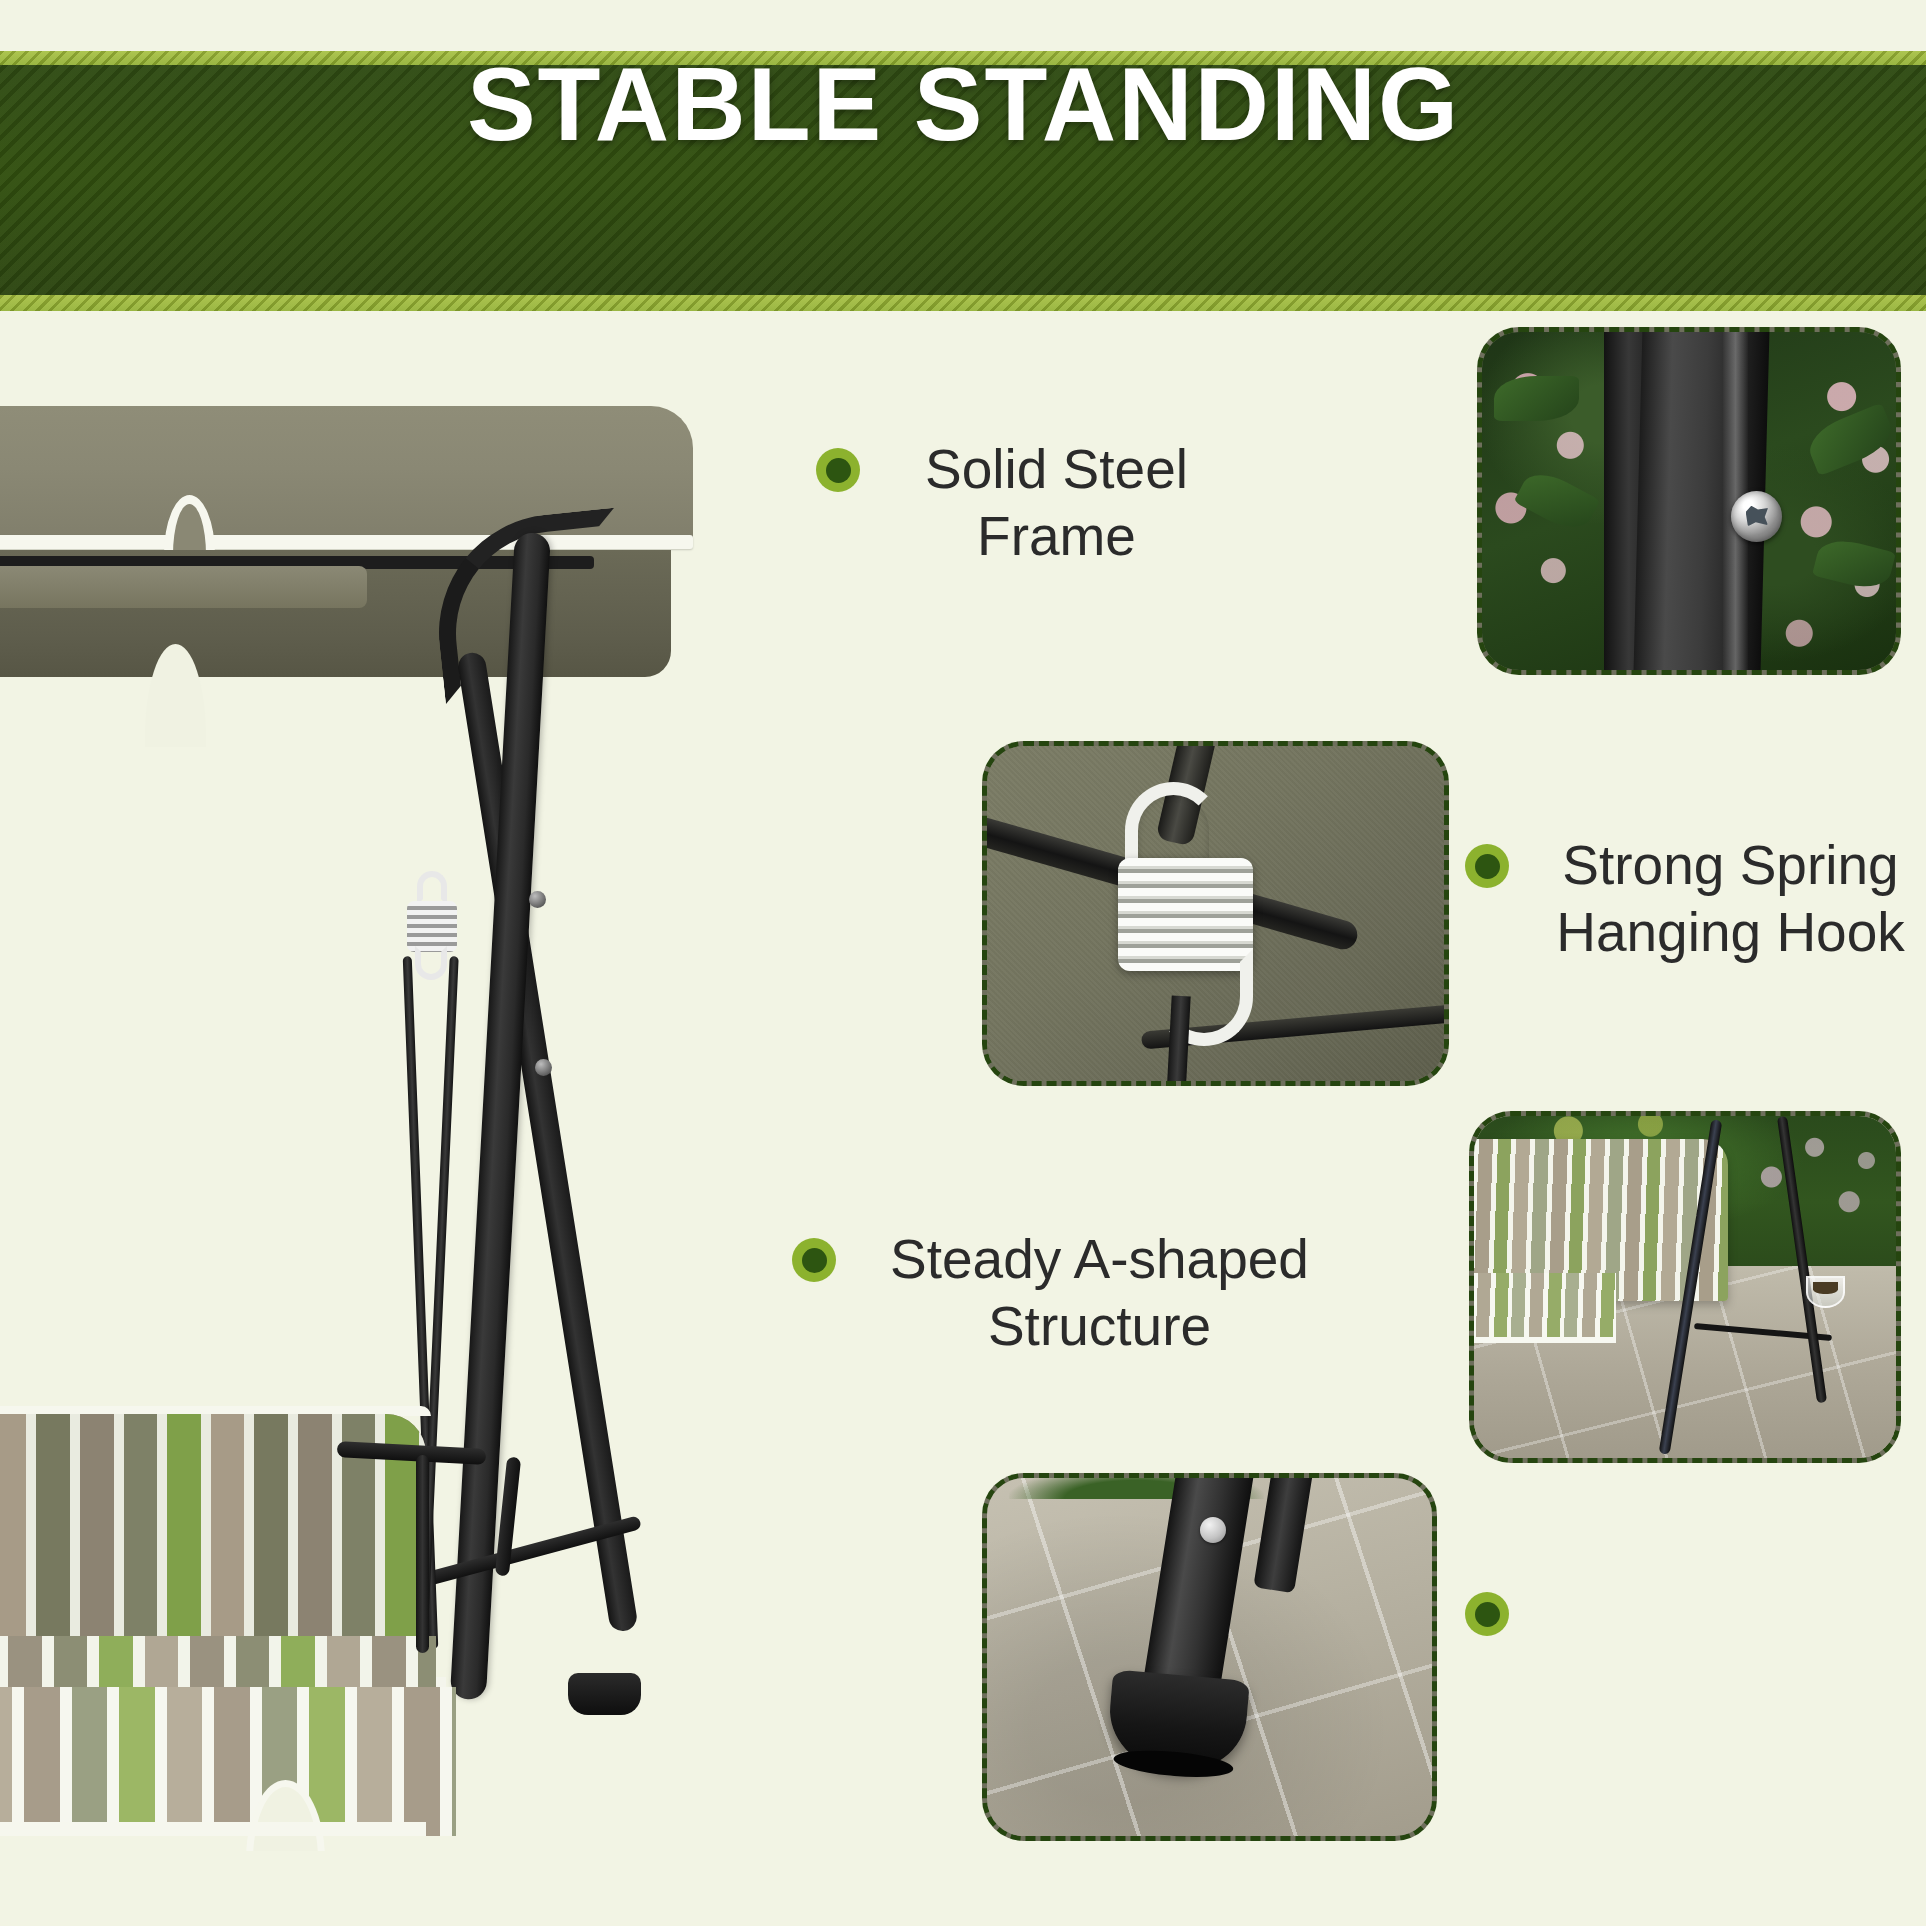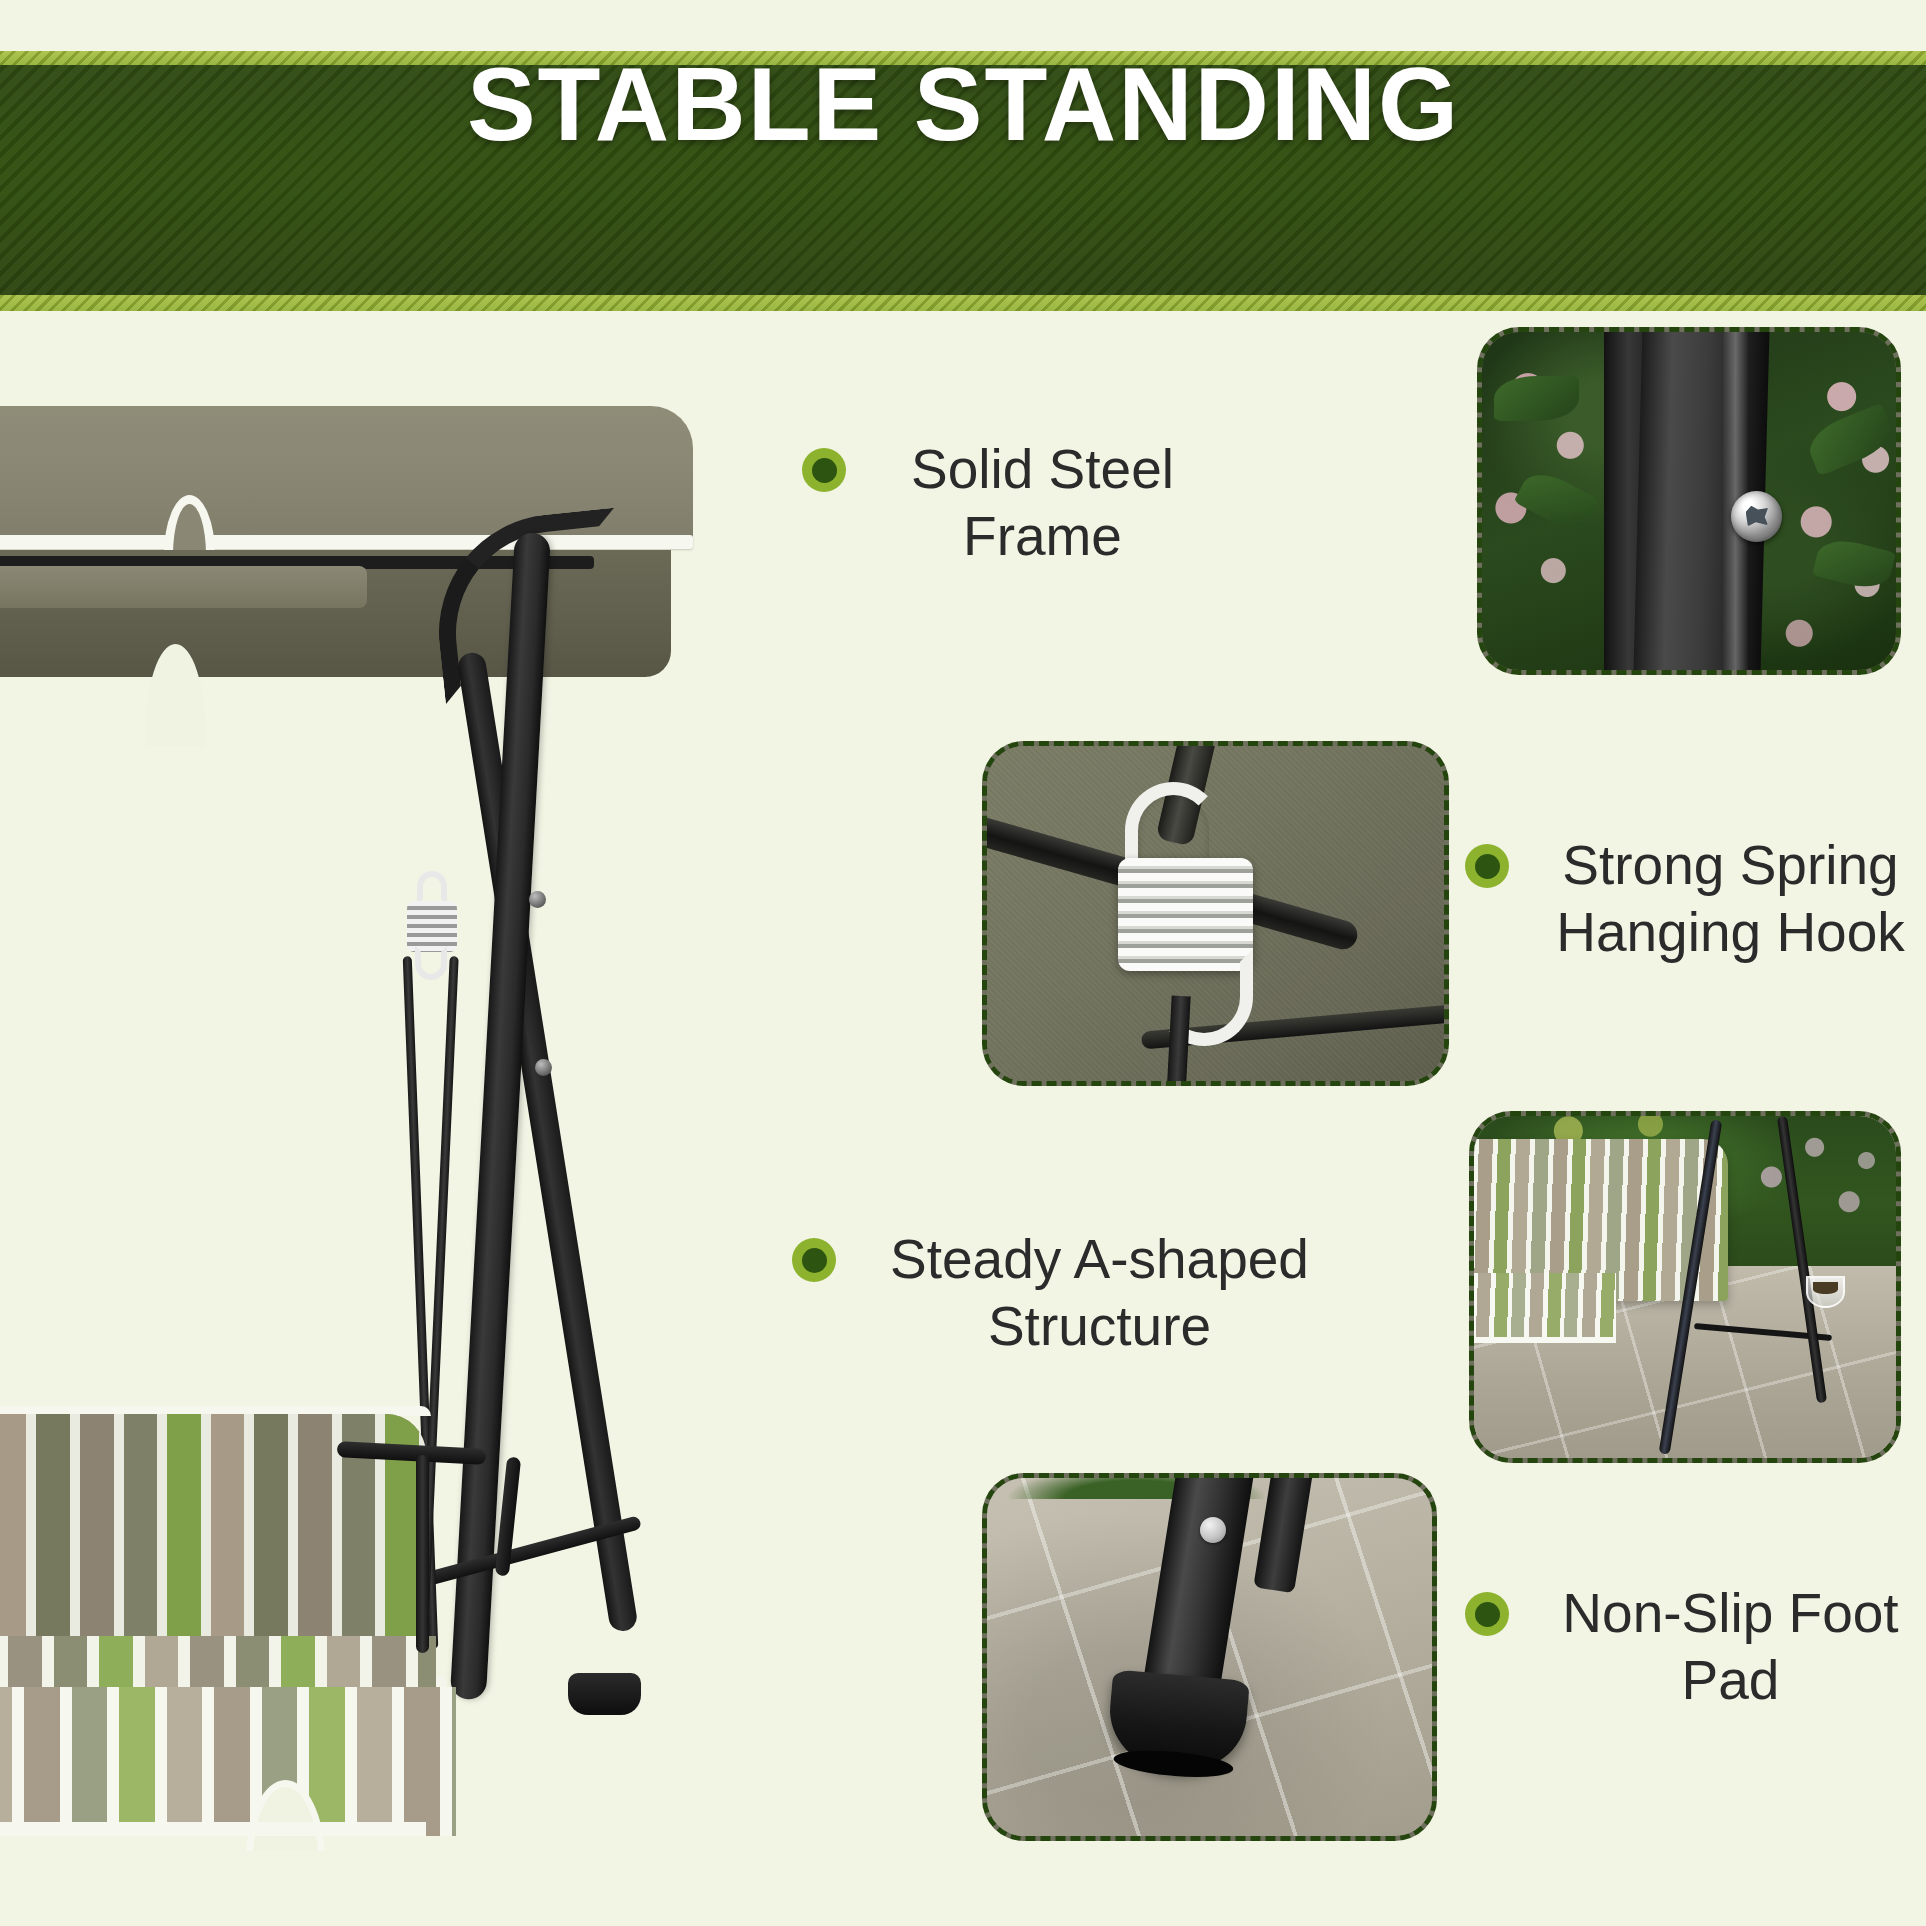--- a/index.html
+++ b/index.html
@@ -255,21 +255,21 @@
     width:25px; height:25px; border-radius:50%;
     background:#2D5511; display:block;
   }
   .ftext {
     font-size:55px; line-height:1.22; color:#2B2B2B;
     max-width:465px; text-align:center;
     font-weight:400;
   }
 
   
-  #label-1 { left:30px; top:139px;gap:28px; }
+  #label-1 { left:44px; top:139px;gap:28px; }
   #label-1 .ftext{ max-width:337px; }
   #inset-1 { left:705px; top:30px; width:424px; height:348px; }
 
   #inset-2 { left:210px; top:444px; width:467px; height:345px; }
   #label-2 { left:693px; top:535px; }
   #label-2 .ftext{ max-width:455px; }
 
   #label-3 { left:20px; top:929px; }
   #label-3 .ftext{ max-width:475px; }
   #inset-3 { left:697px; top:814px; width:432px; height:352px; }
@@ -621,17 +621,16 @@
       <div class="ins4-tube2"></div>
       <div class="ins4-tube"></div>
       <div class="ins4-screw"></div>
       <div class="ins4-pad"></div>
     </div>
   </div>
   <div class="flabel" id="label-4">
     <span class="bullet">
         <i></i>
       </span>
-    <span class="ftext">Non-Slip Foot Pad</span>
   </div>
 
 </div>
 
 
 </body></html>

